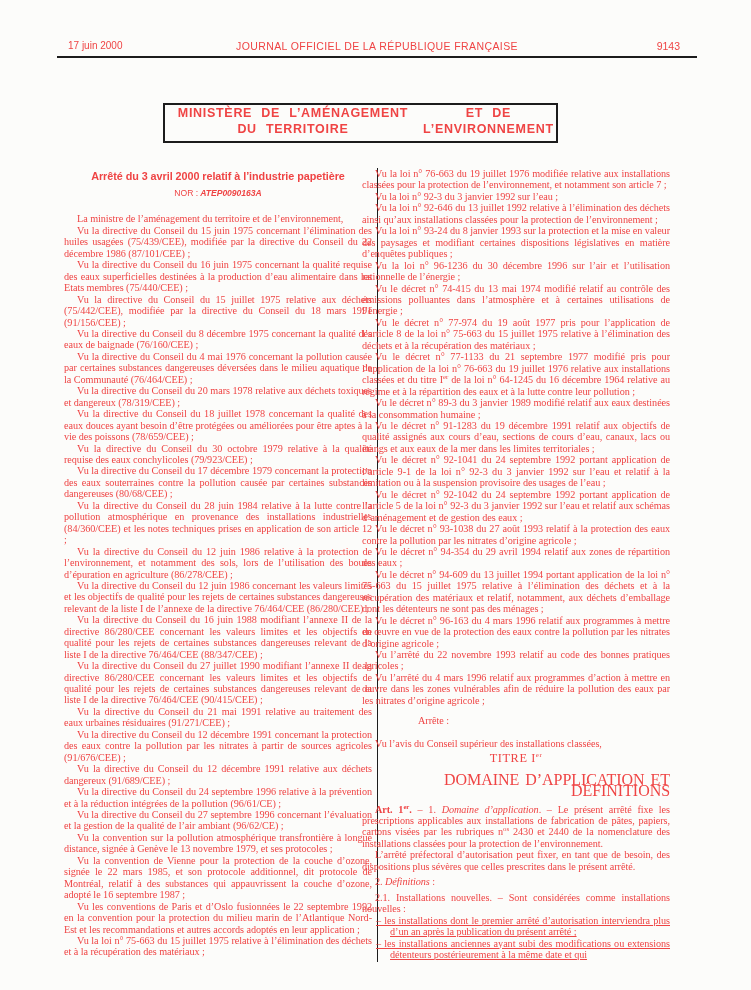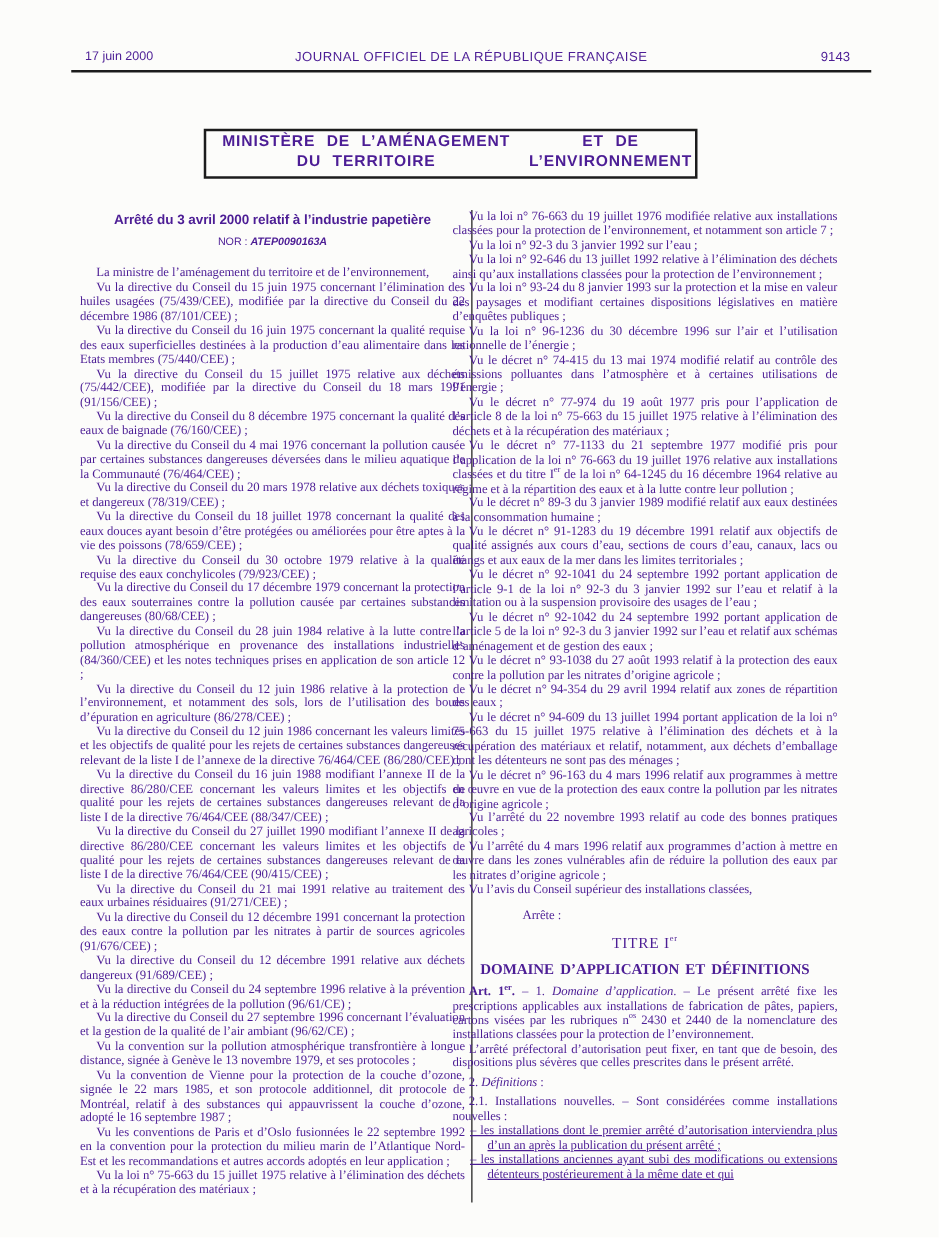--- a/index.html
+++ b/index.html
@@ -1,17 +1,17 @@
 <!DOCTYPE html>
 <html><head>
 <meta charset="utf-8">
 <style>
   html,body{margin:0;padding:0;background:#ffffff;}
   .page{position:relative;width:751px;height:990px;background:#fcfcfa;overflow:hidden;
-        font-family:"Liberation Serif",serif;color:#4c1d95;}
+        font-family:"Liberation Serif",serif;color:#ef4444;}
   
   .hdr-date{position:absolute;left:68px;top:40px;font-family:"Liberation Sans",sans-serif;font-size:10px;}
   .hdr-journal{position:absolute;left:57px;right:54px;top:40px;text-align:center;
         font-family:"Liberation Sans",sans-serif;font-size:10.5px;letter-spacing:.4px;}
   .hdr-page{position:absolute;right:71px;top:40px;font-family:"Liberation Sans",sans-serif;font-size:10.5px;text-align:right;}
   .hdr-rule{position:absolute;left:57px;right:54px;top:56px;height:2px;background:#1c1c1c;}
   
   .box{position:absolute;left:163px;top:103px;width:395px;height:40px;border:2px solid #1c1c1c;
        box-sizing:border-box;display:flex;flex-direction:row;justify-content:center;text-align:center;
        font-family:"Liberation Sans",sans-serif;font-weight:bold;font-size:12.5px;line-height:16px;
@@ -25,21 +25,21 @@
   
   .blk{margin:0;}
   .p{text-indent:13px;}
   .gap{margin-top:4px;}
   .h-title{text-align:center;text-indent:0;font-family:"Liberation Sans",sans-serif;font-weight:bold;
        font-size:10.8px;line-height:13px;margin:2px 0 5px;}
   .nor{text-align:center;text-indent:0;font-family:"Liberation Sans",sans-serif;font-size:8.6px;
        margin:0 0 14px;}
   .arrete{padding-left:56px;margin:9px 0 11px;text-indent:0;}
   .titre{text-align:center;text-indent:0;font-size:12.3px;letter-spacing:.6px;margin:4px 0 9px;}
-  .subtitle{text-align:center;text-indent:0;font-weight:bold;font-size:12px;word-spacing:2px;margin:0 0 7px;}
+  .subtitle{text-align:right;text-indent:0;font-weight:normal;font-size:16px;word-spacing:2px;margin:0 0 7px;}
   .dash{padding-left:28px;text-indent:-14px;text-decoration:underline;}
   .b{font-weight:bold;}
   .i{font-style:italic;}
   sup{font-size:6.8px;line-height:0;vertical-align:super;}
 </style>
 </head>
 <body>
 
 <div class="page">
   <div class="hdr-date">17 juin 2000</div>
@@ -93,22 +93,22 @@
       <div class="blk p"><span>Vu le décret n° 89-3 du 3 janvier 1989 modifié relatif aux eaux destinées à la consommation humaine ;</span></div>
       <div class="blk p"><span>Vu le décret n° 91-1283 du 19 décembre 1991 relatif aux objectifs de qualité assignés aux cours d’eau, sections de cours d’eau, canaux, lacs ou étangs et aux eaux de la mer dans les limites territoriales ;</span></div>
       <div class="blk p"><span>Vu le décret n° 92-1041 du 24 septembre 1992 portant application de l’article 9-1 de la loi n° 92-3 du 3 janvier 1992 sur l’eau et relatif à la limitation ou à la suspension provisoire des usages de l’eau ;</span></div>
       <div class="blk p"><span>Vu le décret n° 92-1042 du 24 septembre 1992 portant application de l’article 5 de la loi n° 92-3 du 3 janvier 1992 sur l’eau et relatif aux schémas d’aménagement et de gestion des eaux ;</span></div>
       <div class="blk p"><span>Vu le décret n° 93-1038 du 27 août 1993 relatif à la protection des eaux contre la pollution par les nitrates d’origine agricole ;</span></div>
       <div class="blk p"><span>Vu le décret n° 94-354 du 29 avril 1994 relatif aux zones de répartition des eaux ;</span></div>
       <div class="blk p"><span>Vu le décret n° 94-609 du 13 juillet 1994 portant application de la loi n° 75-663 du 15 juillet 1975 relative à l’élimination des déchets et à la récupération des matériaux et relatif, notamment, aux déchets d’emballage dont les détenteurs ne sont pas des ménages ;</span></div>
       <div class="blk p"><span>Vu le décret n° 96-163 du 4 mars 1996 relatif aux programmes à mettre en œuvre en vue de la protection des eaux contre la pollution par les nitrates d’origine agricole ;</span></div>
       <div class="blk p"><span>Vu l’arrêté du 22 novembre 1993 relatif au code des bonnes pratiques agricoles ;</span></div>
       <div class="blk p"><span>Vu l’arrêté du 4 mars 1996 relatif aux programmes d’action à mettre en œuvre dans les zones vulnérables afin de réduire la pollution des eaux par les nitrates d’origine agricole ;</span></div>
+      <div class="blk arrete"><span>Arrête :</span></div>
       <div class="blk p"><span>Vu l’avis du Conseil supérieur des installations classées,</span></div>
-      <div class="blk arrete"><span>Arrête :</span></div>
       <div class="blk titre"><span>TITRE I</span><sup>er</sup></div>
       <div class="blk subtitle"><span>DOMAINE D’APPLICATION ET DÉFINITIONS</span></div>
       <div class="blk p"><span class="b">Art. 1</span><sup class="b">er</sup><span class="b">.</span><span> – 1. </span><span class="i">Domaine d’application</span><span>. – Le présent arrêté fixe les prescriptions applicables aux installations de fabrication de pâtes, papiers, cartons visées par les rubriques n</span><sup>os</sup><span> 2430 et 2440 de la nomenclature des installations classées pour la protection de l’environnement.</span></div>
       <div class="blk p"><span>L’arrêté préfectoral d’autorisation peut fixer, en tant que de besoin, des dispositions plus sévères que celles prescrites dans le présent arrêté.</span></div>
       <div class="blk p gap"><span>2. </span><span class="i">Définitions</span><span> :</span></div>
       <div class="blk p gap"><span>2.1. Installations nouvelles. – Sont considérées comme installations nouvelles :</span></div>
       <div class="blk dash"><span>– les installations dont le premier arrêté d’autorisation interviendra plus d’un an après la publication du présent arrêté ;</span></div>
       <div class="blk dash"><span>– les installations anciennes ayant subi des modifications ou extensions détenteurs postérieurement à la même date et qui</span></div>
     </div>
 </div>

